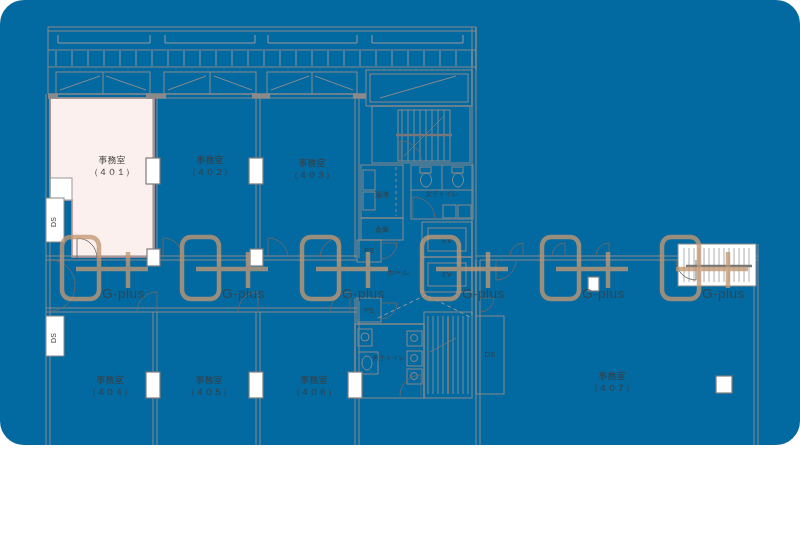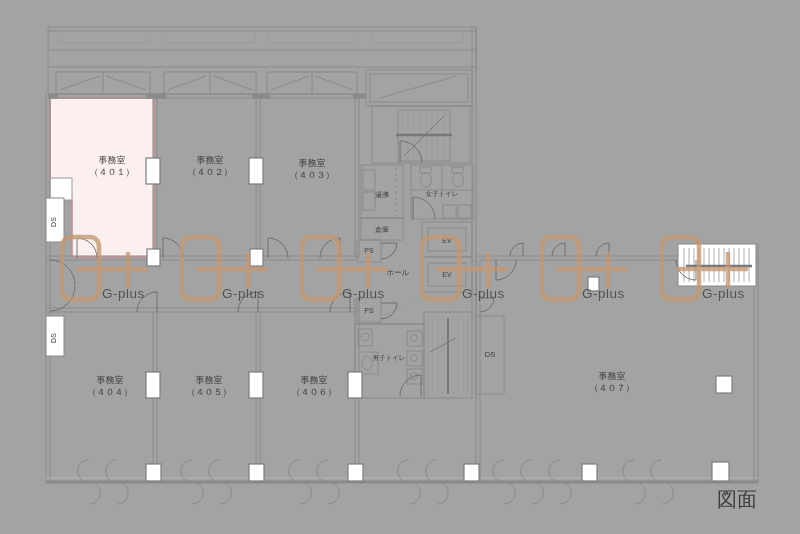--- a/index.html
+++ b/index.html
@@ -1,17 +1,17 @@
 <!DOCTYPE html>
 <html><head>
 <meta charset="utf-8">
 <style>
   html,body{margin:0;padding:0;background:#fff;}
-  .canvas{position:relative;width:800px;height:534px;background:#a3a3a3;overflow:hidden;
-          font-family:"Liberation Sans", sans-serif;}
+  .canvas{position:relative;width:800px;height:445px;background:#0369a1;overflow:hidden;
+          font-family:"Liberation Sans", sans-serif;border-radius:24px;}
   svg{display:block;}
   text{font-family:"Liberation Sans", sans-serif;fill:#3c3c3c;}
   .wm text{letter-spacing:.5px;}
 </style>
 </head>
 <body>
 
 <div class="canvas">
 <svg width="800" height="534" viewBox="0 0 800 534">
 

